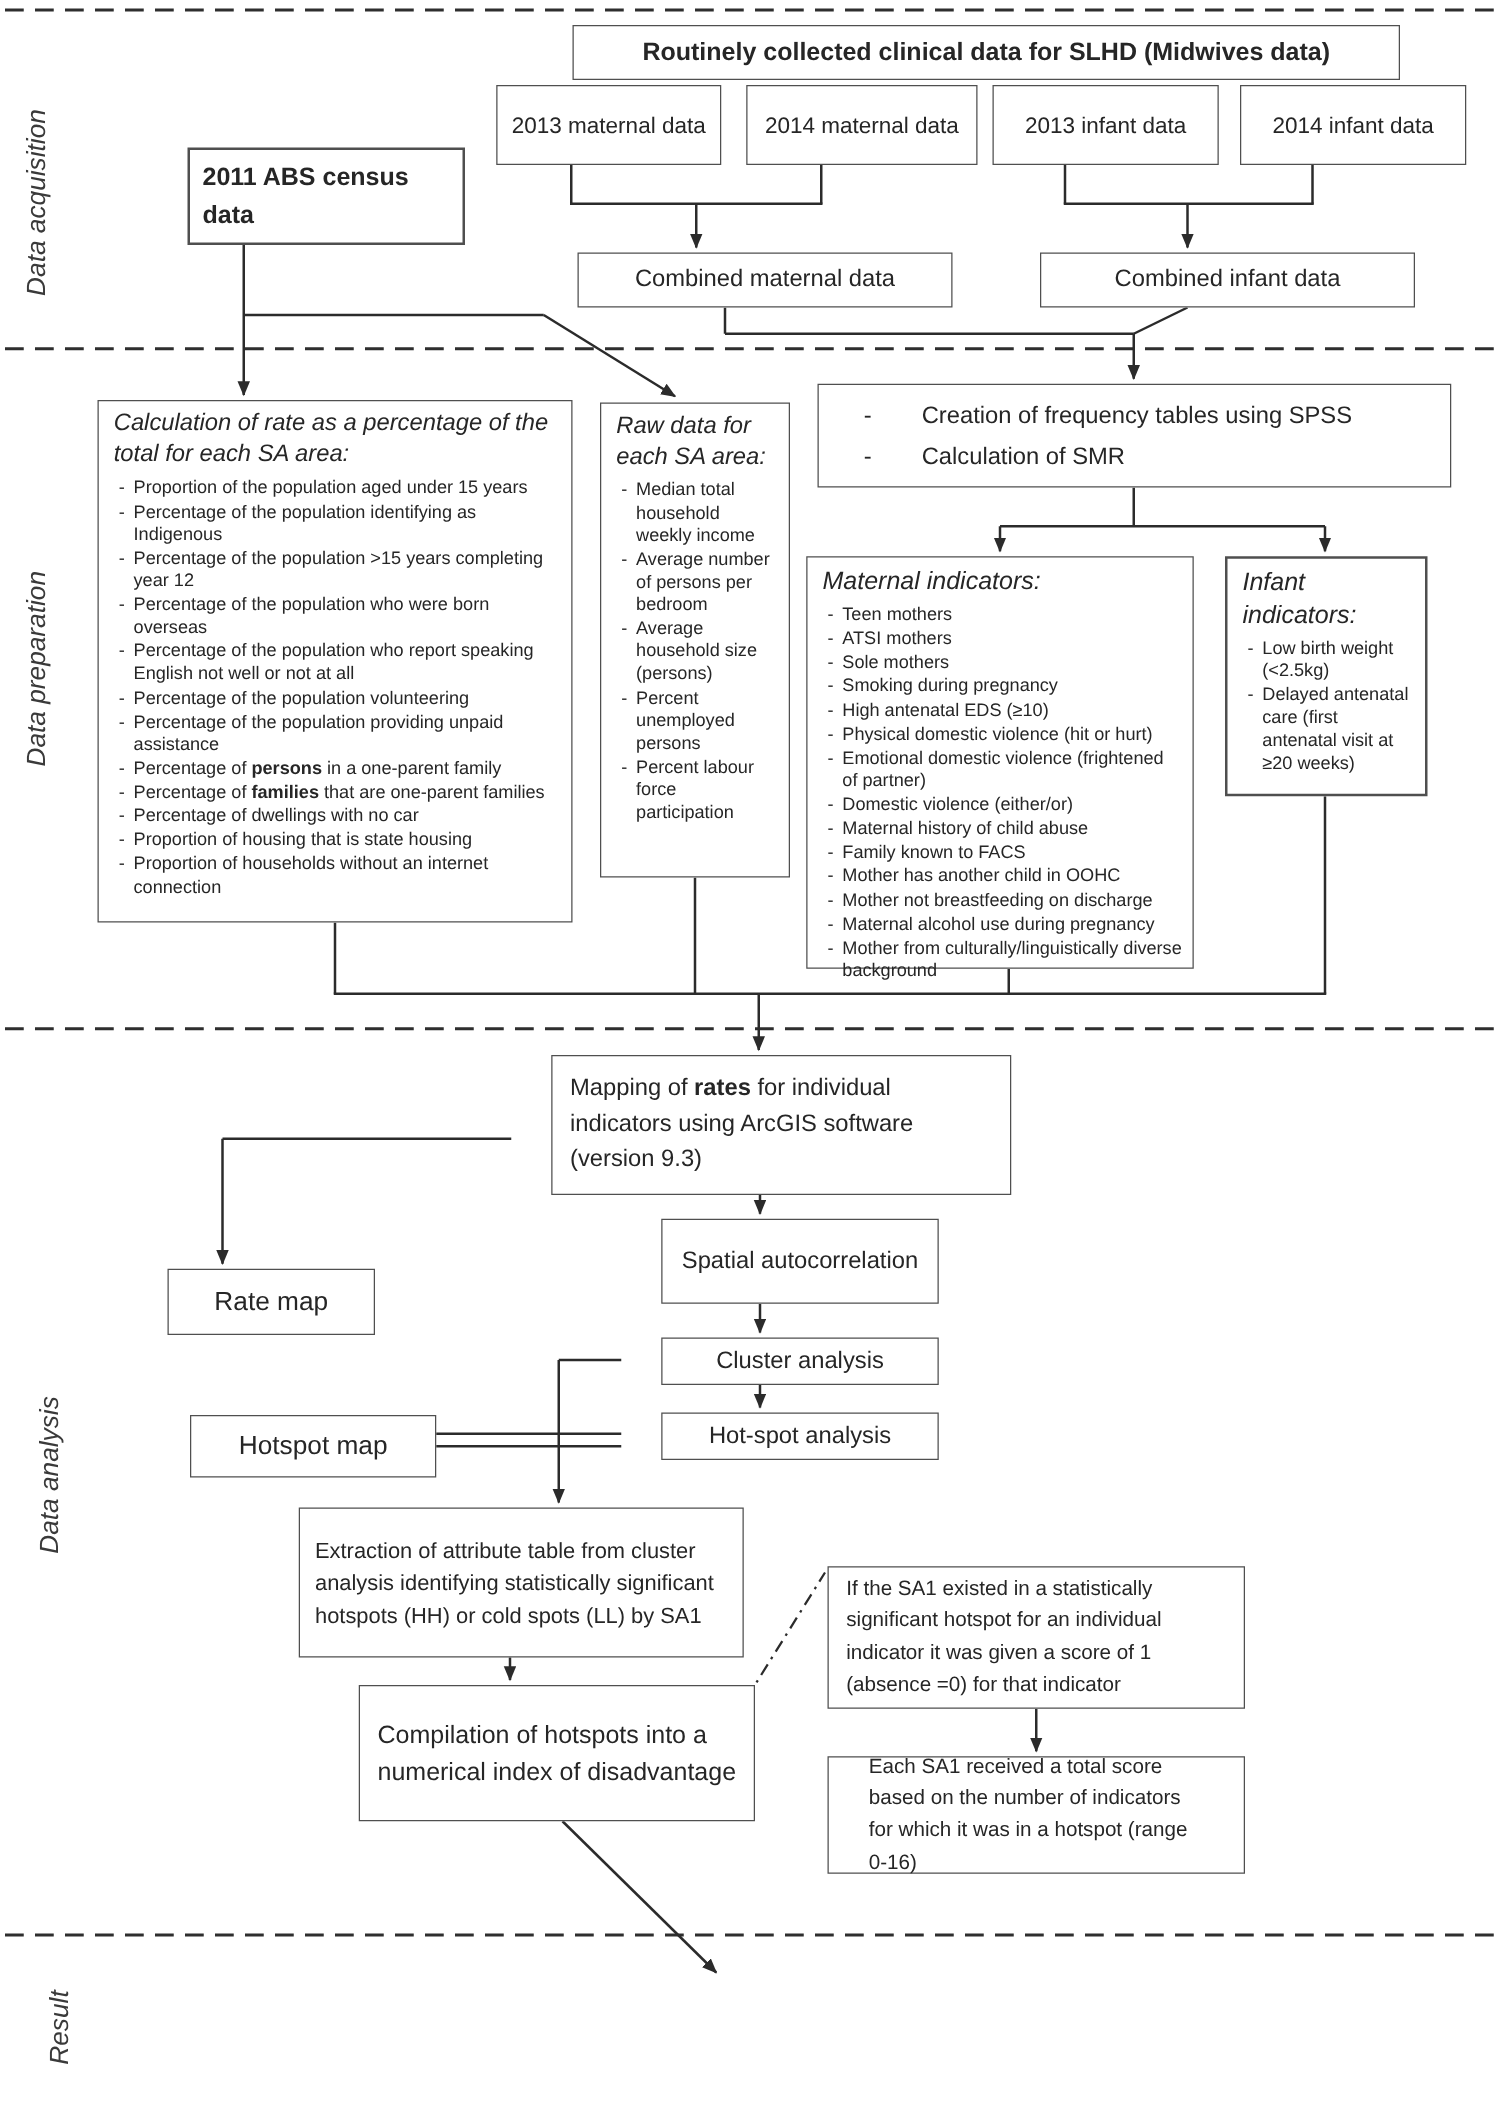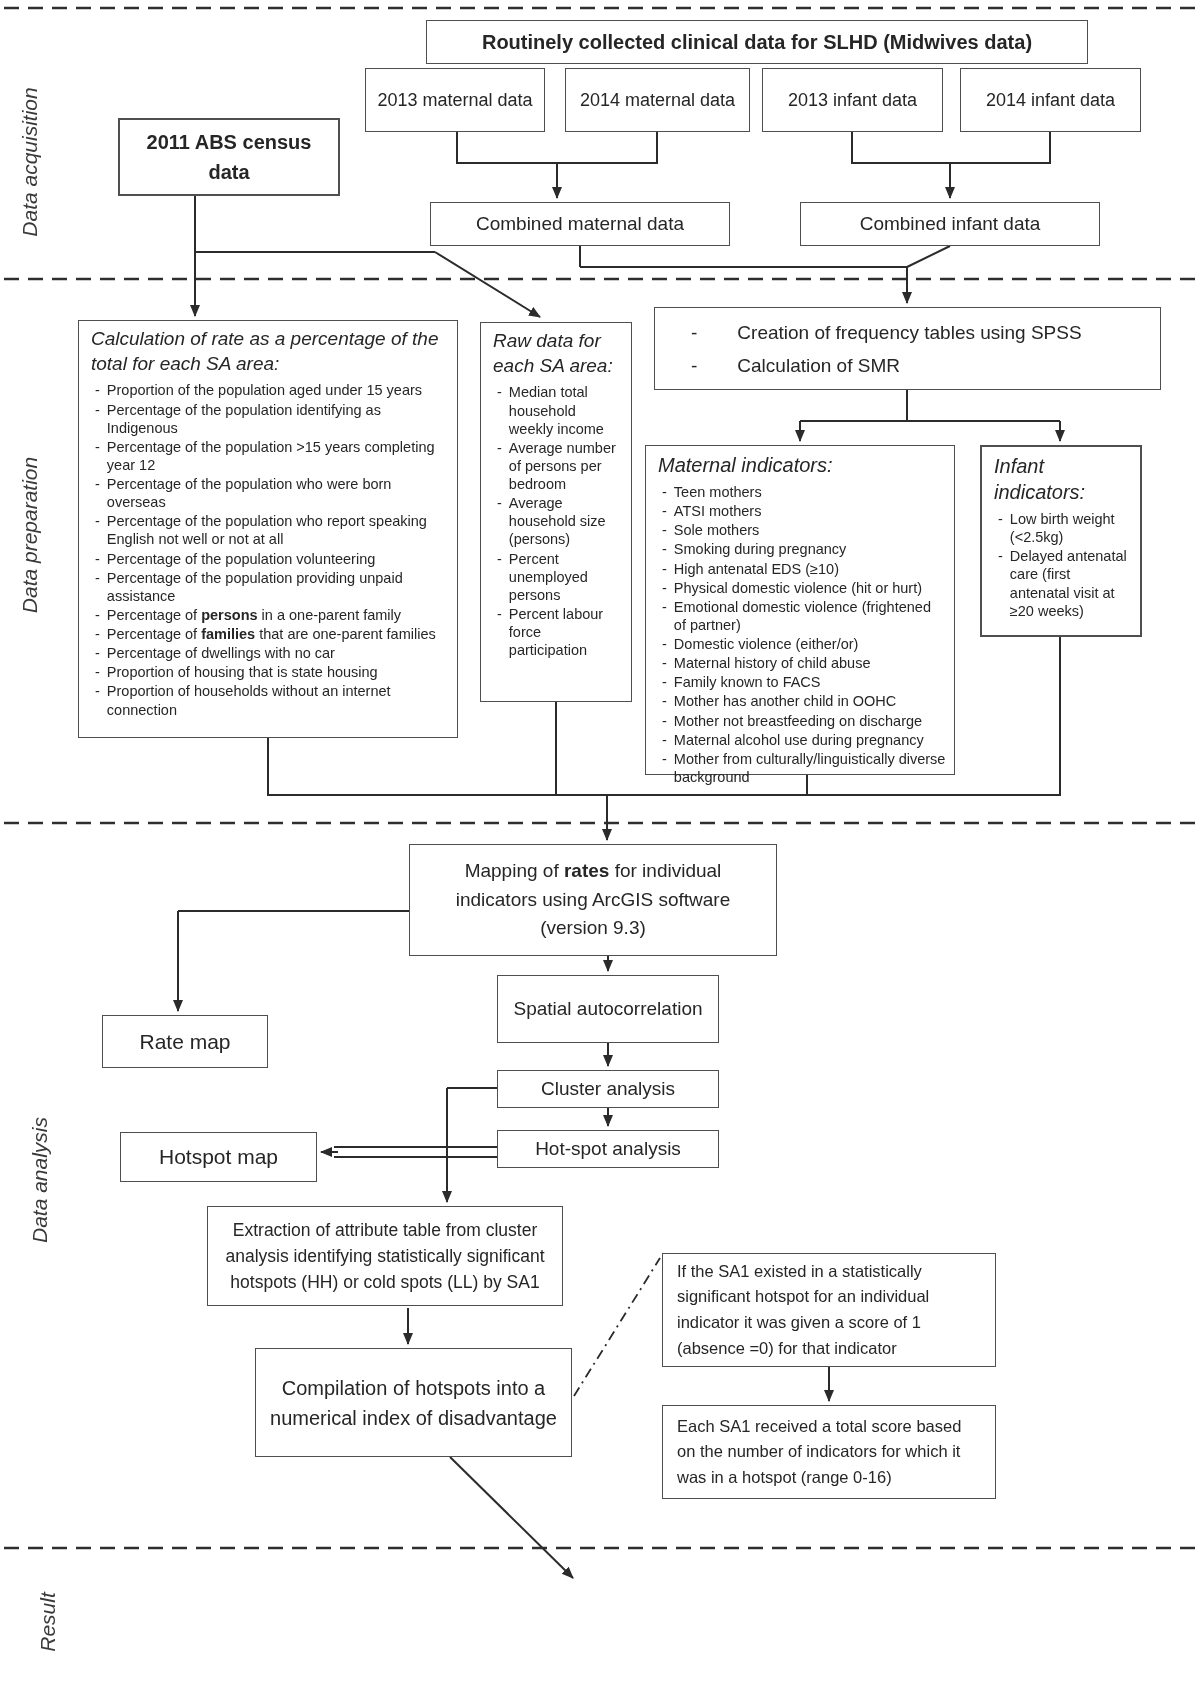--- a/index.html
+++ b/index.html
@@ -6,21 +6,21 @@
   .canvas{
     position:relative;width:1200px;height:1697px;background:#fff;
     font-family:"Liberation Sans","DejaVu Sans",sans-serif;color:#262626;
     overflow:hidden;
   }
   .wires{position:absolute;left:0;top:0;width:1200px;height:1697px;z-index:1;}
   .box{
     position:absolute;background:#fff;border:1.6px solid #4f4f4f;
     box-sizing:border-box;z-index:2;display:flex;flex-direction:column;
   }
-  .center{align-items:center;justify-content:center;text-align:center;}
+  .center{align-items:center;justify-content:center;text-align:left;margin-left:32px;}
   .bold{font-weight:bold;}
   .phase{
     position:absolute;z-index:2;font-style:italic;font-size:21px;color:#3a3a3a;
     white-space:nowrap;transform:translate(-50%,-50%) rotate(-90deg);
   }
   .bt{font-size:19px;font-style:italic;line-height:1.3;padding:6px 10px 2px 12px;}
   .items{padding:2px 8px 6px 16px;}
   .li{display:flex;font-size:14.5px;line-height:1.25;margin:1px 0;}
   .li .d{flex:0 0 auto;margin-right:7px;}
   .li .t{flex:1 1 auto;}
@@ -299,19 +299,19 @@
   </div>
 
   <div class="box center fs19" style="left:409px;top:844px;width:368px;height:112px;padding:4px 14px">
       <div><span>Mapping of </span><b>rates</b><span> for individual indicators using ArcGIS software (version 9.3)</span></div>
     </div>
   <div class="box center fs21" style="left:102px;top:1015px;width:166px;height:53px">Rate map</div>
   <div class="box center fs19" style="left:497px;top:975px;width:222px;height:68px">Spatial autocorrelation</div>
   <div class="box center fs19" style="left:497px;top:1070px;width:222px;height:38px">Cluster analysis</div>
   <div class="box center fs19" style="left:497px;top:1130px;width:222px;height:38px">Hot-spot analysis</div>
   <div class="box center fs21" style="left:120px;top:1132px;width:197px;height:50px">Hotspot map</div>
-  <div class="box center fs17" style="left:207px;top:1206px;width:356px;height:100px;padding:13px 12px">Extraction of attribute table from cluster analysis identifying statistically significant hotspots (HH) or cold spots (LL) by SA1</div>
+  <div class="box center fs17" style="left:207px;top:1206px;width:356px;height:120px;padding:13px 12px">Extraction of attribute table from cluster analysis identifying statistically significant hotspots (HH) or cold spots (LL) by SA1</div>
   <div class="box center fs20" style="left:255px;top:1348px;width:317px;height:109px;padding:4px 14px">Compilation of hotspots into a numerical index of disadvantage</div>
   <div class="box leftalign fs16" style="left:662px;top:1253px;width:334px;height:114px;padding:6px 14px">If the SA1 existed in a statistically significant hotspot for an individual indicator it was given a score of 1 (absence =0) for that indicator</div>
-  <div class="box leftalign fs16" style="left:662px;top:1405px;width:334px;height:94px;padding:6px 14px">Each SA1 received a total score based on the number of indicators for which it was in a hotspot (range 0-16)</div>
+  <div class="box leftalign fs16" style="left:662px;top:1405px;width:334px;height:94px;padding:6px 32px">Each SA1 received a total score based on the number of indicators for which it was in a hotspot (range 0-16)</div>
 
 
 </div>
 
 </body></html>

